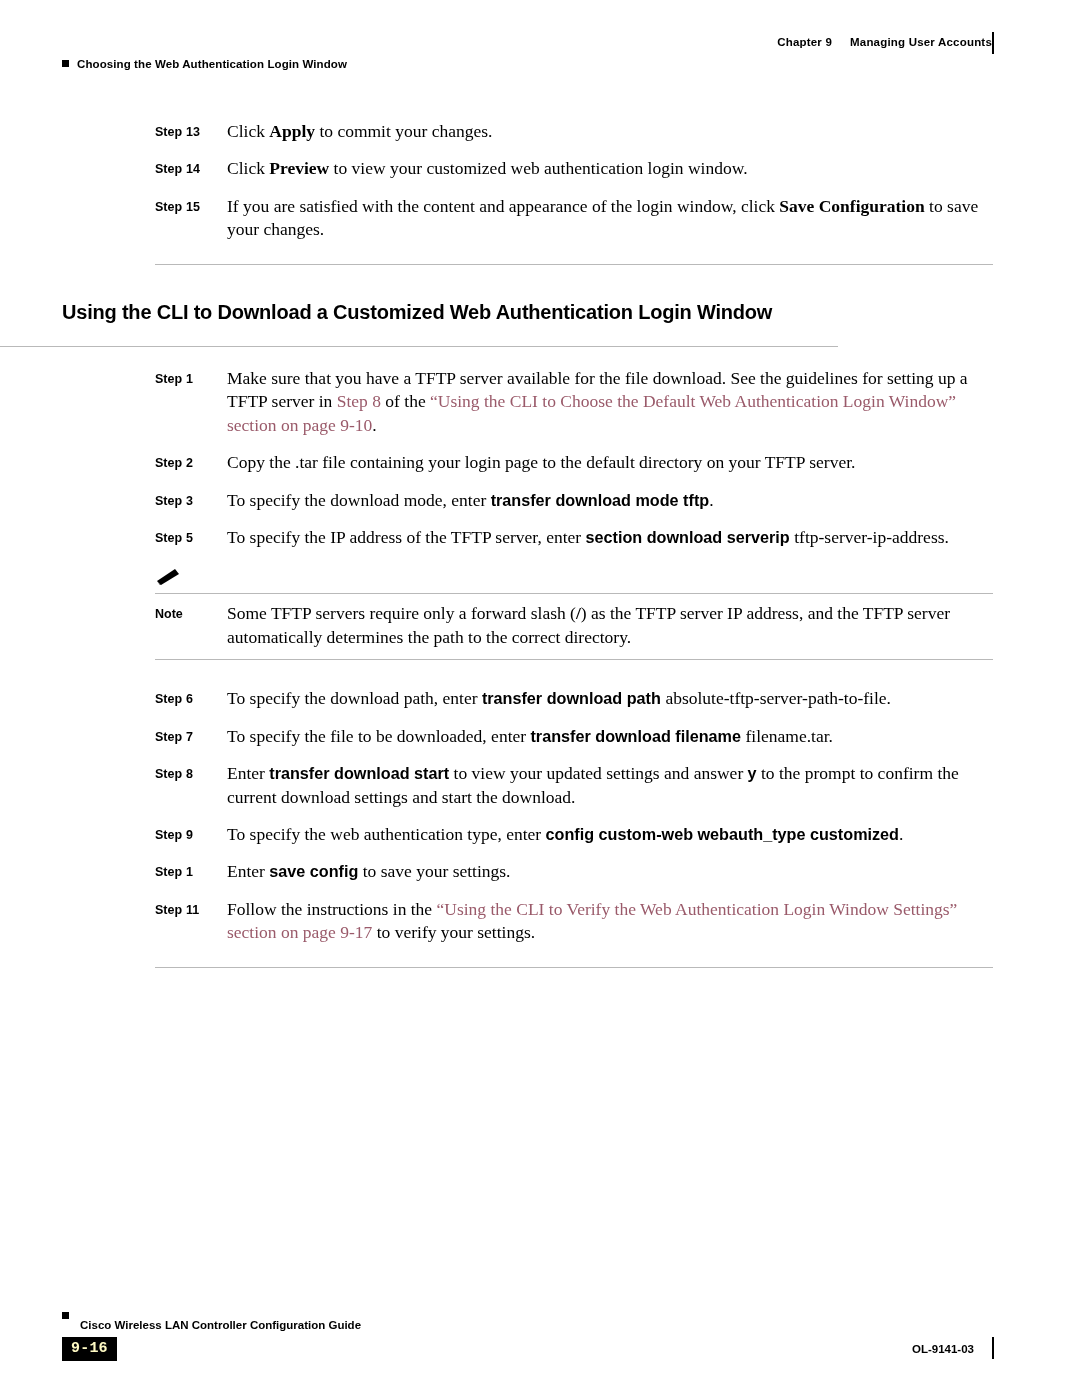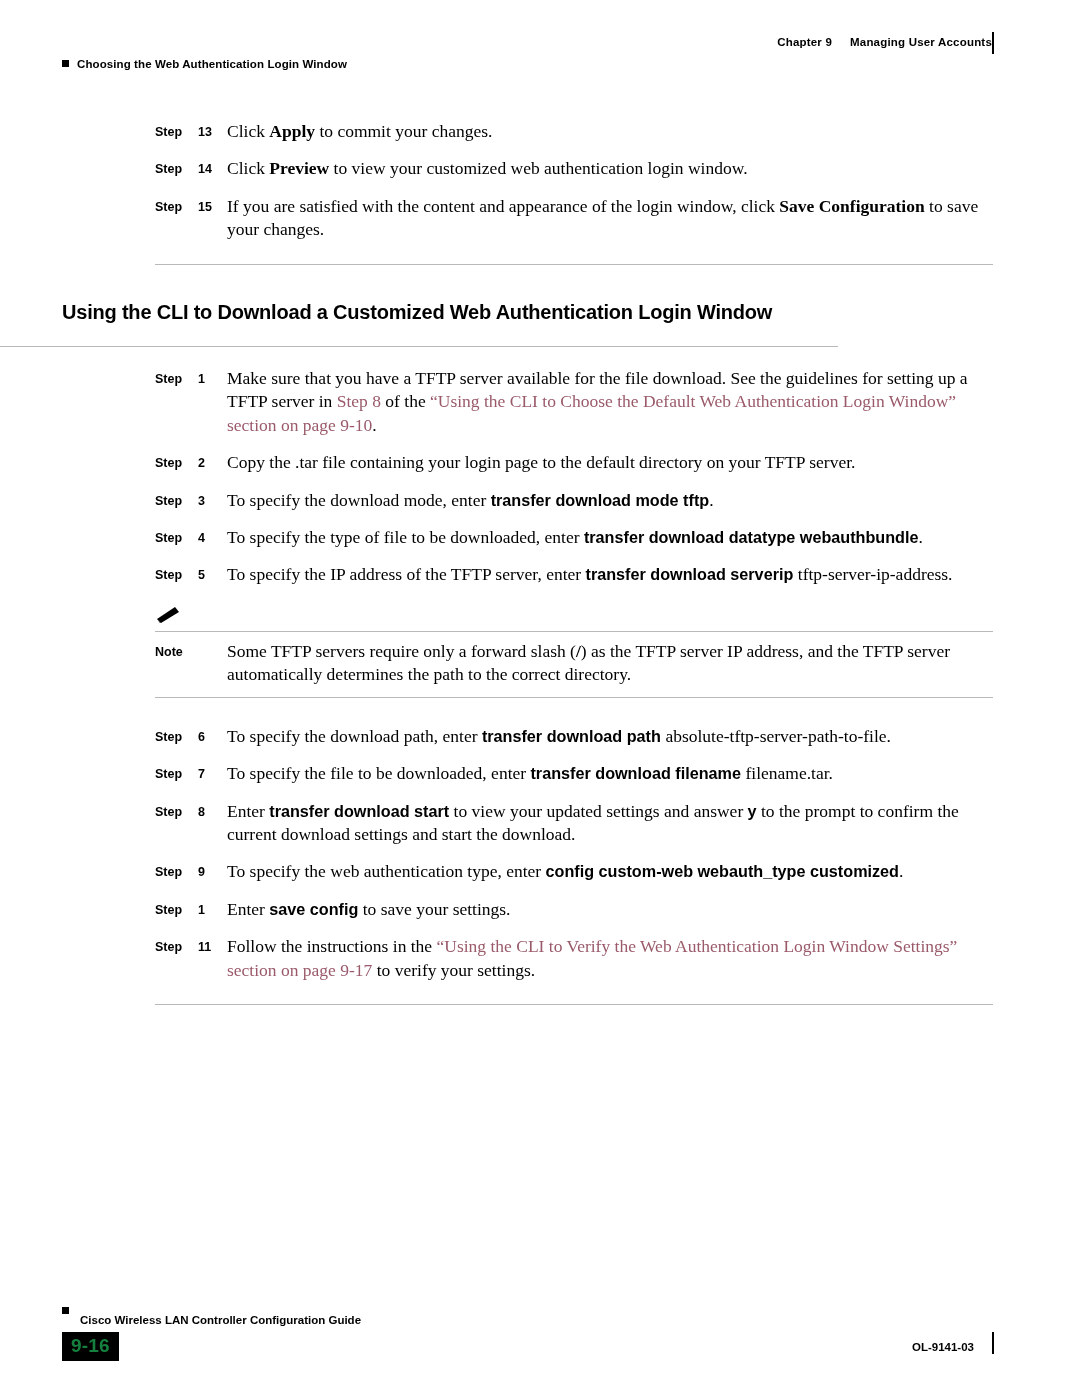--- a/index.html
+++ b/index.html
@@ -93,21 +93,21 @@
   }
   .step-label {
     flex: 0 0 72px;
     font-family: "Liberation Sans", sans-serif;
     font-size: 12.5px;
     font-weight: bold;
     padding-top: 4px;
     white-space: nowrap;
   }
   .step-label .num {
-    margin-left: 16px;
+    margin-left: 4px;
     text-align: center;
   }
   .step-text {
     flex: 1 1 auto;
   }
 
   b, .b {
     font-weight: bold;
   }
   .sans-b {
@@ -200,23 +200,23 @@
   }
   .footer-row {
     display: flex;
     align-items: center;
     justify-content: space-between;
     margin-top: 6px;
     position: relative;
   }
   .page-num-box {
     background: #000;
-    color: #15803d;
-    font-family: Liberation Sans, sans-serif;
-    font-size: 19px;
+    color: #fef9c3;
+    font-family: Liberation Mono, monospace;
+    font-size: 15px;
     font-weight: bold;
     padding: 3px 9px 4px 9px;
     letter-spacing: 0.2px;
   }
   .doc-id {
     font-family: "Liberation Sans", sans-serif;
     font-size: 11.5px;
     font-weight: bold;
     margin-right: 18px;
   }
@@ -297,35 +297,27 @@
 
       <div class="step-row">
         <div class="step-label">
           <span>Step</span><span class="num">3</span>
         </div>
         <div class="step-text">
           To specify the download mode, enter <span class="sans-b">transfer download mode tftp</span>.
         </div>
       </div>
 
-      <div class="step-row">
-        <div class="step-label">
-          <span>Step</span><span class="num">4</span>
-        </div>
-        <div class="step-text">
-          To specify the type of file to be downloaded, enter <span class="sans-b">transfer download datatype webauthbundle</span>.
-        </div>
-      </div>
 
       <div class="step-row">
         <div class="step-label">
           <span>Step</span><span class="num">5</span>
         </div>
         <div class="step-text">
-          To specify the IP address of the TFTP server, enter <span class="sans-b">transfer download serverip </span><span class="ital">tftp-server-ip-address</span>.
+          To specify the IP address of the TFTP server, enter <span class="sans-b">section download serverip </span><span class="ital">tftp-server-ip-address</span>.
         </div>
       </div>
     </div>
 
     <div class="note-block">
       <div class="note-icon">
         <svg width="30" height="20" viewBox="0 0 30 20">
           <path d="M2 14 L20 2 L24 7 L6 18 Z" fill="#000"></path>
           <path d="M2 14 L5 18 L6 18 Z" fill="#000"></path>
         </svg>

